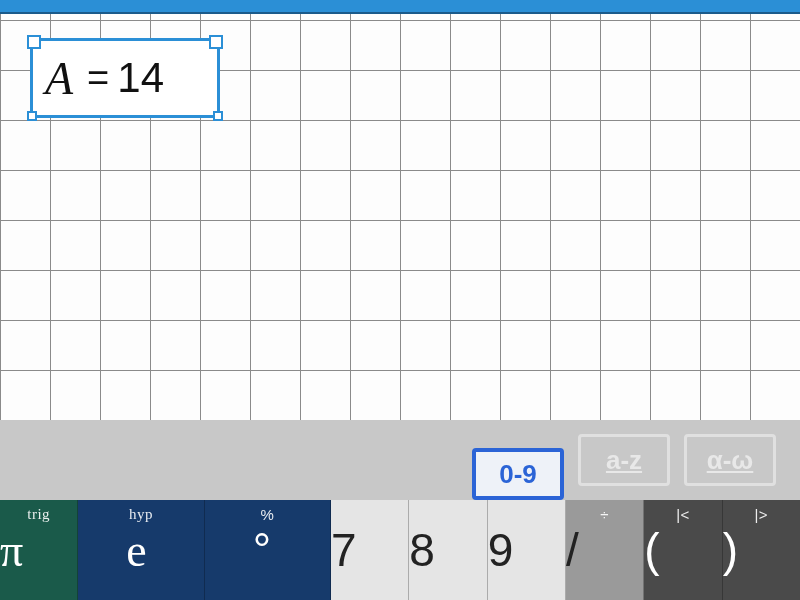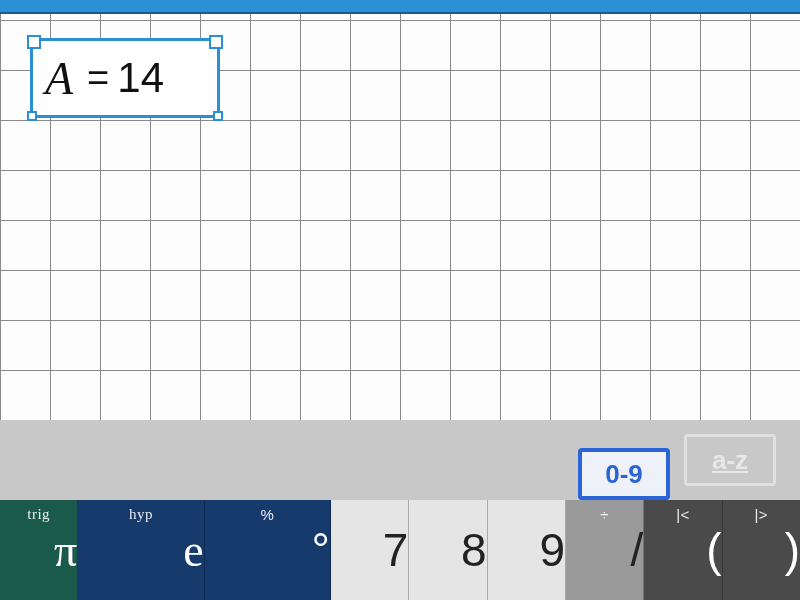--- a/index.html
+++ b/index.html
@@ -93,21 +93,21 @@
     position: absolute;
     top: 500px; left: 0;
     width: 800px; height: 100px;
     display: flex;
   }
   .key {
     flex: 1;
     position: relative;
     display: flex;
     align-items: center;
-    justify-content: flex-end;
+    justify-content: flex-start;
     font-size: 46px;
     color: #fff;
     border-right: 1px solid rgba(0,0,0,0.25);
     cursor: pointer;
     font-family: Arial, sans-serif;
   }
   .key:last-child { border-right: none; }
   .key .sup {
     position: absolute;
     top: 6px;
@@ -136,20 +136,21 @@
     <span class="eq">=</span>
     <span class="val">14</span>
     <span class="h1"></span>
       <span class="h2"></span>
   </div>
 </div>
 
 <div class="mode-strip">
   <div class="mode-btn mode-active">0-9</div>
   <div class="mode-btn mode-inactive">a-z</div>
+  <div class="mode-btn mode-inactive">α-ω</div>
 </div>
 
 <div class="key-row">
   <div class="key k-teal serif">
     <span class="sup">trig</span>
     <span>π</span>
   </div>
   <div class="key k-navy serif">
     <span class="sup">hyp</span>
     <span>e</span>

